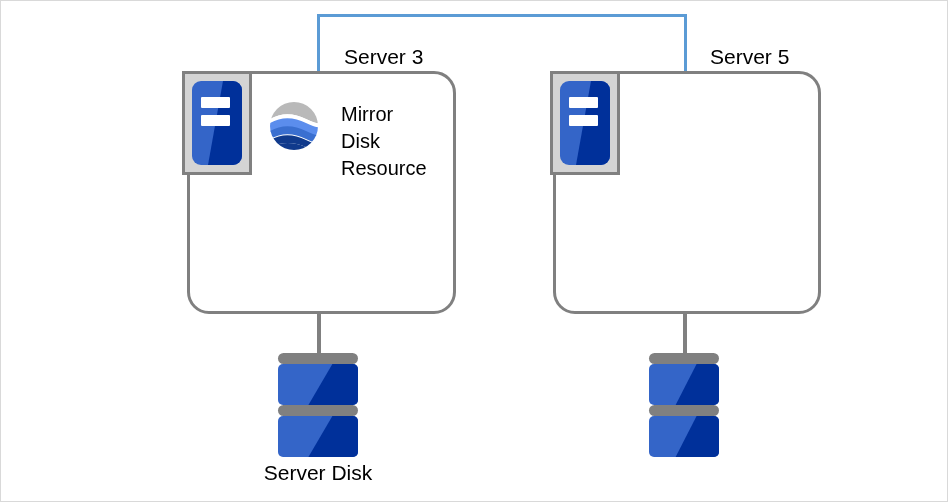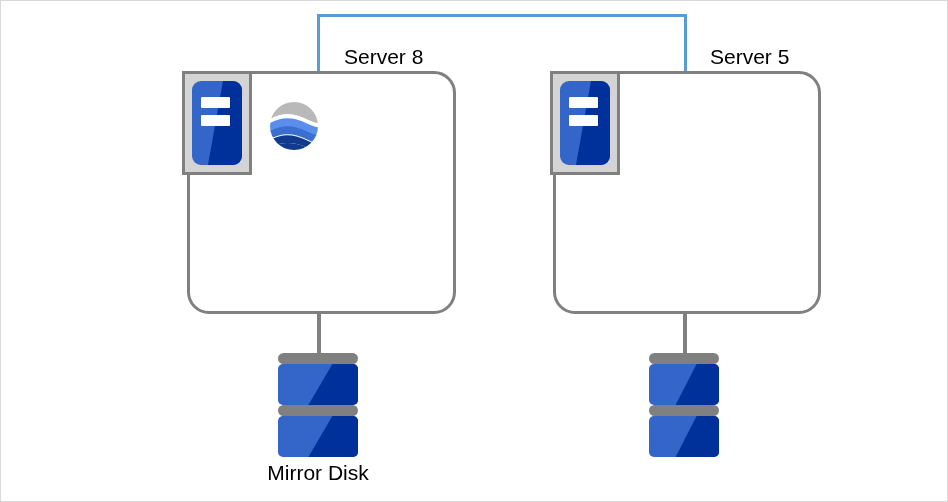--- a/index.html
+++ b/index.html
@@ -148,21 +148,21 @@
 </style>
 </head>
 <body>
 
 <div id="canvas">
 
   <div class="link-h" style="left:316px; top:13px; width:370px; height:3px;"></div>
   <div class="link-v" style="left:316px; top:13px; width:3px; height:57px;"></div>
   <div class="link-v" style="left:683px; top:13px; width:3px; height:57px;"></div>
 
-  <div class="server-label" style="left:343px; top:45px;">Server 8</div>
+  <div class="server-label" style="left:343px; top:45px;">Server 3</div>
   <div class="server-label" style="left:709px; top:45px;">Server 5</div>
 
   <div class="server-box" style="left:186px; top:70px; width:269px; height:243px;"></div>
 
   <div class="server-badge" style="left:181px; top:70px;">
     <div class="tile">
       <div class="shade"></div>
       <div class="bar bar1"></div>
       <div class="bar bar2"></div>
     </div>
@@ -180,35 +180,38 @@
         <path d="M -10 44 C 18 22, 46 22, 74 36 C 88 43, 98 46, 110 44 L 110 -10 L -10 -10 Z" fill="#b9b9b9"></path>
         <path d="M -10 58 C 18 36, 46 36, 74 50 C 88 57, 98 60, 110 58 L 110 44 C 98 46, 88 43, 74 36 C 46 22, 18 22, -10 44 Z" fill="#ffffff"></path>
         <path d="M -10 70 C 18 48, 46 48, 74 62 C 88 69, 98 72, 110 70 L 110 52 C 98 54, 88 51, 74 44 C 46 30, 18 30, -10 52 Z" fill="#5b8ded"></path>
         <path d="M -10 84 C 18 62, 46 62, 74 76 C 88 83, 98 86, 110 84 L 110 68 C 98 70, 88 67, 74 60 C 46 46, 18 46, -10 68 Z" fill="#3a6fd0"></path>
         <path d="M -10 100 C 18 80, 46 80, 74 92 C 88 98, 98 100, 110 99 L 110 86 C 98 88, 88 85, 74 78 C 46 64, 18 64, -10 86 Z" fill="#103a8c"></path>
         <path d="M -10 110 L 110 110 L 110 99 C 98 100, 88 98, 74 92 C 46 80, 18 80, -10 100 Z" fill="#103a8c"></path>
       </g>
     </svg>
   </div>
 
+  <div class="resource-caption" style="left:340px; top:100px;">Mirror
+Disk
+Resource</div>
 
   <div class="stem" style="left:316px; top:312px; height:45px;"></div>
 
   <div class="disk-stack" style="left:277px; top:352px; width:80px; height:102px;">
     <div class="disk-plate" style="top:0px;"></div>
     <div class="disk-body" style="top:11px; height:41px;">
       <div class="shade"></div>
     </div>
     <div class="disk-plate" style="top:52px;"></div>
     <div class="disk-body" style="top:63px; height:41px;">
       <div class="shade"></div>
     </div>
   </div>
 
-  <div class="disk-caption" style="left:217px; top:461px; width:200px;">Mirror Disk</div>
+  <div class="disk-caption" style="left:217px; top:461px; width:200px;">Server Disk</div>
 
   <div class="server-box" style="left:552px; top:70px; width:268px; height:243px;"></div>
 
   <div class="server-badge" style="left:549px; top:70px;">
     <div class="tile">
       <div class="shade"></div>
       <div class="bar bar1"></div>
       <div class="bar bar2"></div>
     </div>
   </div>

